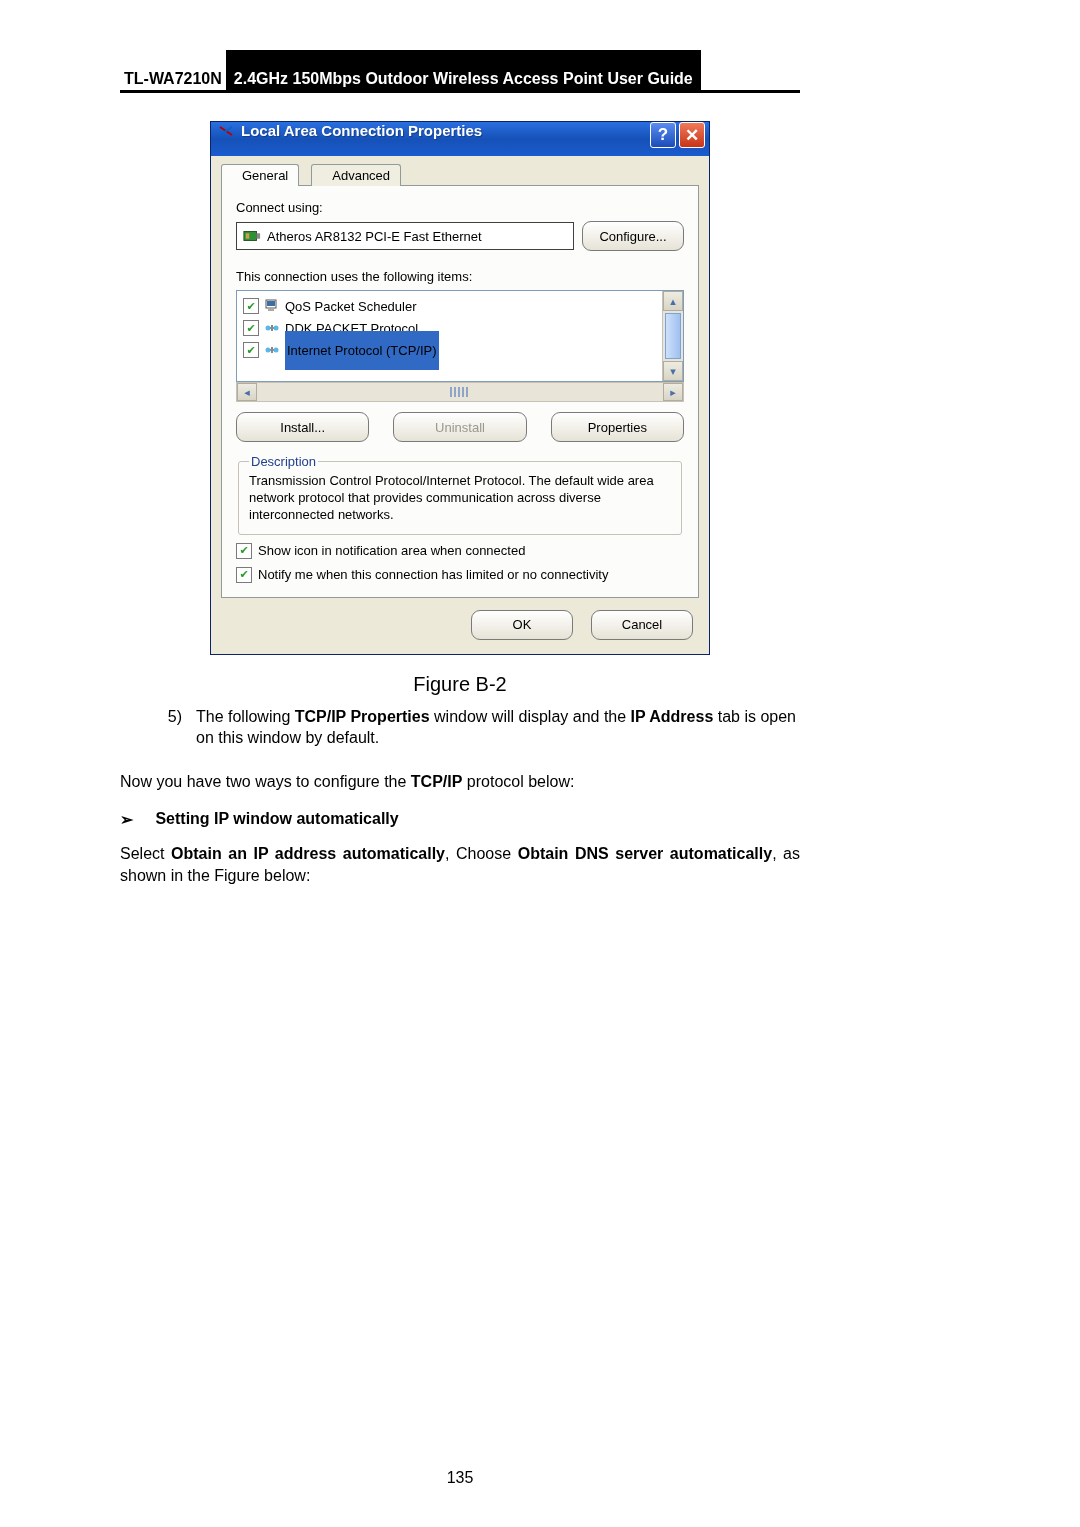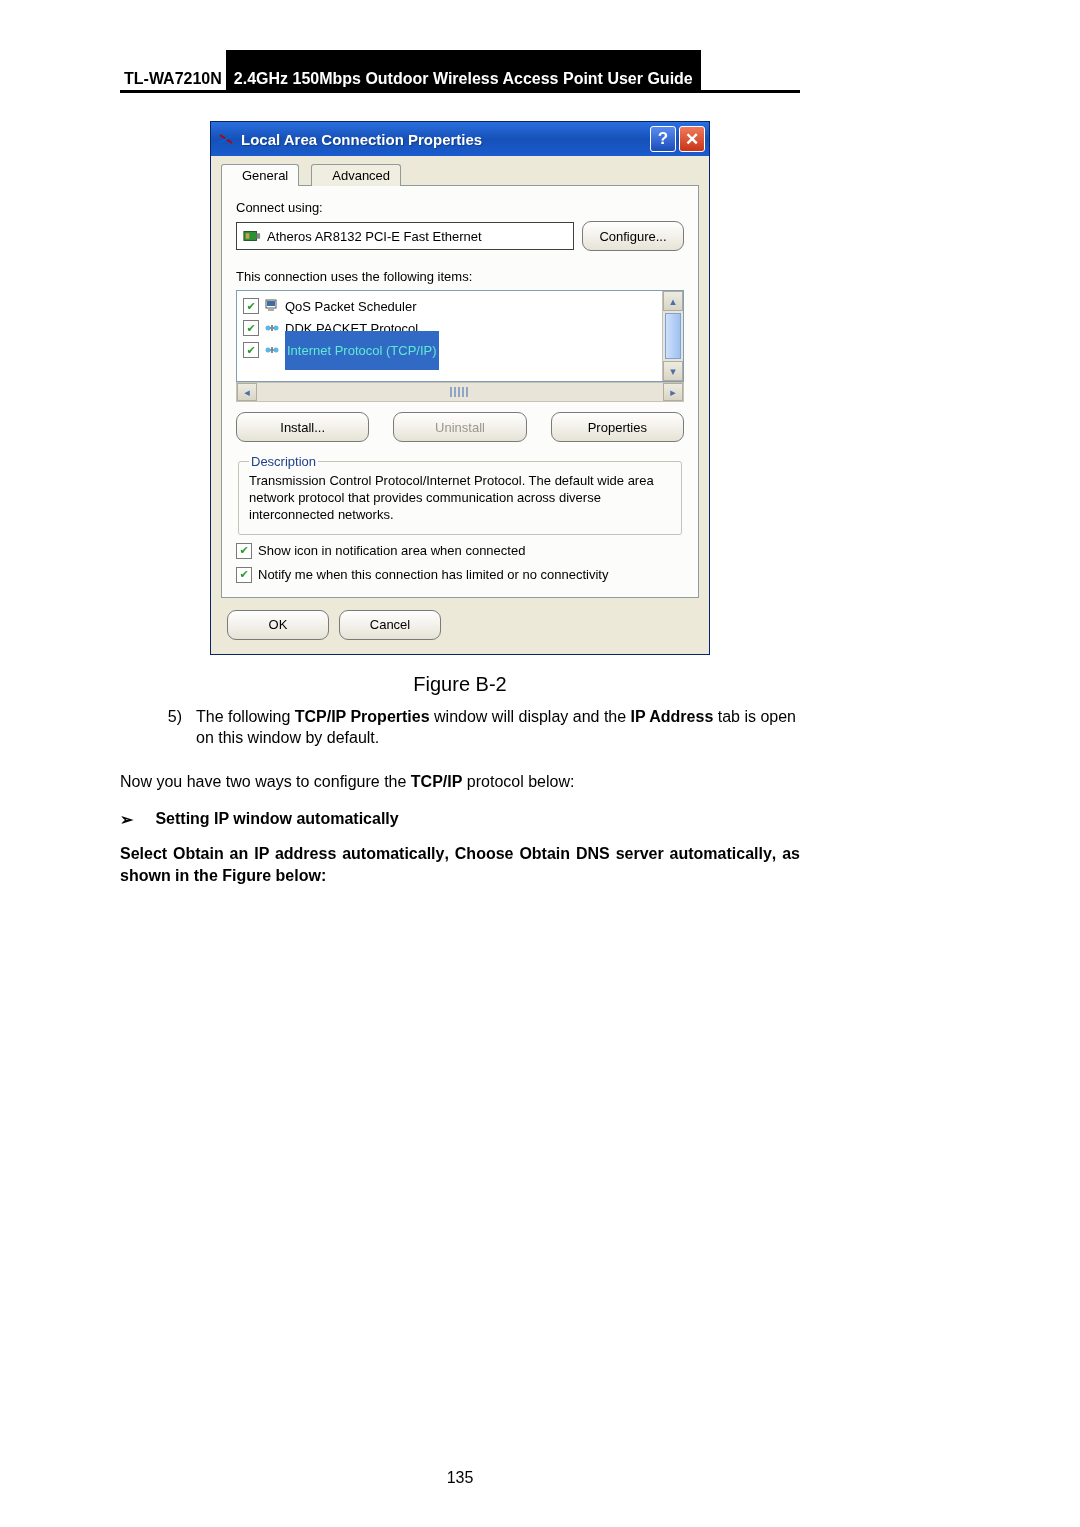--- a/index.html
+++ b/index.html
@@ -42,21 +42,21 @@
   }
   .dialog {
     width: 498px;
     border: 1px solid #0a246a;
     box-shadow: 0 0 0 1px #4b77d1 inset;
   }
   .titlebar {
     height: 34px;
     background: linear-gradient(to bottom, #2a6fe0 0%, #1651b8 50%, #1a5bce 100%);
     display: flex;
-    align-items: center;
+    align-items: flex-start;
     padding: 0 4px 0 6px;
   }
   .titlebar .net-icon {
     width: 18px;
     height: 18px;
     display: flex;
     align-items: center;
     justify-content: center;
     margin-right: 6px;
   }
@@ -137,21 +137,21 @@
     margin-top: 4px;
     display:flex;
   }
   .items-list { flex:1; overflow:hidden; padding: 4px 6px; }
   .item-line { display:flex; align-items:center; height:22px; gap:4px; font-size:13px; }
   .chk {
     width:14px; height:14px; border:1px solid #7a7a7a; background:#fff;
     display:flex; align-items:center; justify-content:center; font-size:11px; color:#2a9c2a;
   }
   .proto-icon { width:18px; display:flex; align-items:center; justify-content:center; }
-  .sel { background:#316ac5; color:#5eead4; padding: 12px 2px; }
+  .sel { background:#316ac5; color:#000000; padding: 12px 2px; }
   .vscroll {
     width: 20px; background:#e8e5d8; border-left:1px solid #c6c3b6;
     display:flex; flex-direction:column; justify-content:space-between;
   }
   .vbtn { height:18px; background:linear-gradient(#eeece0,#d8d5c6); border:1px solid #b0ad9f; display:flex;align-items:center;justify-content:center;color:#4a6ea9;font-size:11px;}
   .vthumb { flex:1; margin:2px; background:linear-gradient(to right,#cee1fb,#9fc0ef); border:1px solid #7da2d8; }
   .hscroll {
     height:18px; border:1px solid #c6c3b6; background:#e8e5d8; display:flex;
     align-items:stretch;
   }
@@ -164,21 +164,21 @@
   fieldset.desc {
     border:1px solid #c6c3b6;
     border-radius:3px;
     padding: 4px 10px 10px 10px;
     margin-top: 12px;
   }
   fieldset.desc legend { color:#20418f; font-size:13px; padding:0 2px; }
   fieldset.desc .dtext { font-size:13px; line-height:1.3; }
   .check-line { display:flex; align-items:center; gap:6px; margin-top:8px; font-size:13px; }
   .check-line .chk { color:#2a9c2a; }
-  .footer-btns { display:flex; justify-content:flex-start; gap:10px; padding: 12px 6px 4px 6px; background:#ece9d8;}
+  .footer-btns { display:flex; justify-content:flex-end; gap:18px; padding: 12px 6px 4px 6px; background:#ece9d8;}
   .footer-btns .btn { min-width:100px; }
   .figure-caption { text-align:center; margin-top:18px; font-size:20px; }
   .body-text { margin-top: 10px; font-size:16px; line-height:1.35; }
   .bullet-row { display:flex; gap:14px; font-size:16px; font-weight:bold; margin-top:18px;}
   .bullet-tri::before { content:'➢'; margin-right:8px;}
   .page-number { position:absolute; bottom:40px; left:0; right:0; text-align:center; font-size:16px;}
 </style>
 </head>
 <body>
 
@@ -318,18 +318,18 @@
 
   <div class="body-text" style="margin-top:22px;">
     <span>Now you have two ways to configure the </span><b>TCP/IP</b><span> protocol below:</span>
   </div>
 
   <div class="bullet-row">
     <span class="bullet-tri"></span>
     <span>Setting IP window automatically</span>
   </div>
 
-  <div class="body-text" style="margin-top:14px; text-align:justify;font-weight:bold;">
+  <div class="body-text" style="margin-top:14px; text-align:justify;">
     <span>Select </span><b>Obtain an IP address automatically</b><span>, Choose </span><b>Obtain DNS server automatically</b><span>, as shown in the Figure below:</span>
   </div>
 
   <div class="page-number">135</div>
 </div>
 
 </body></html>

